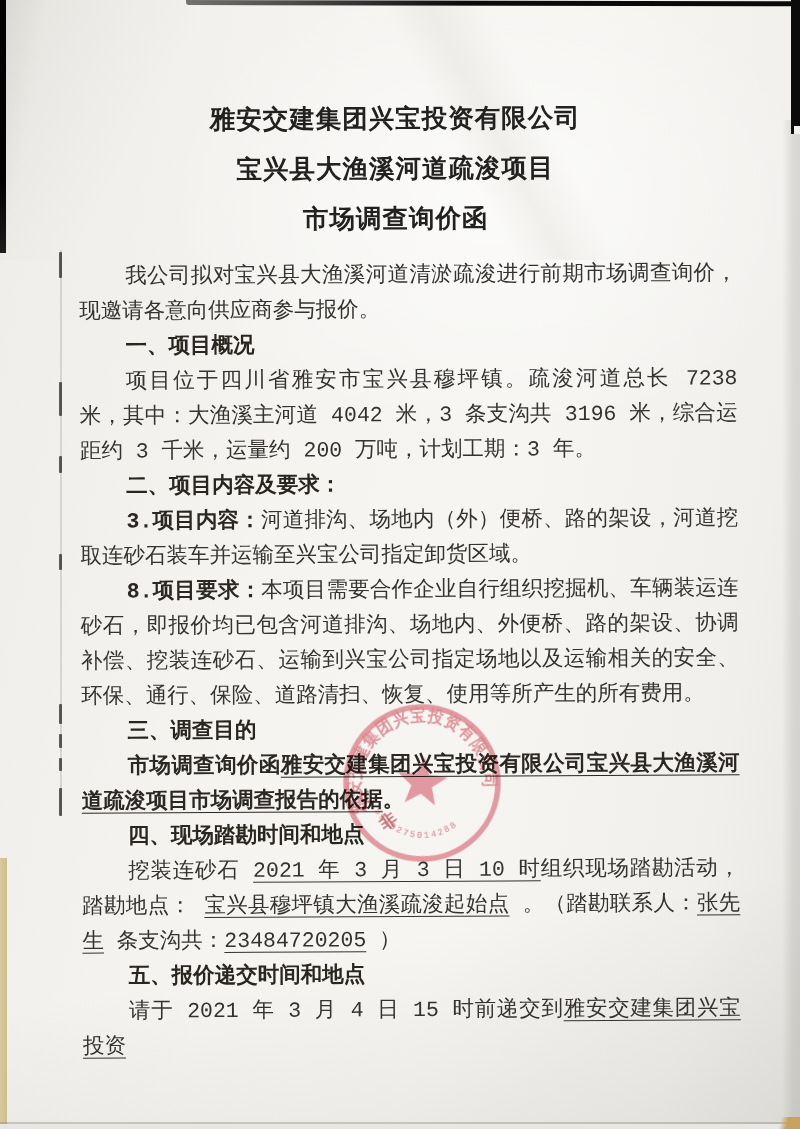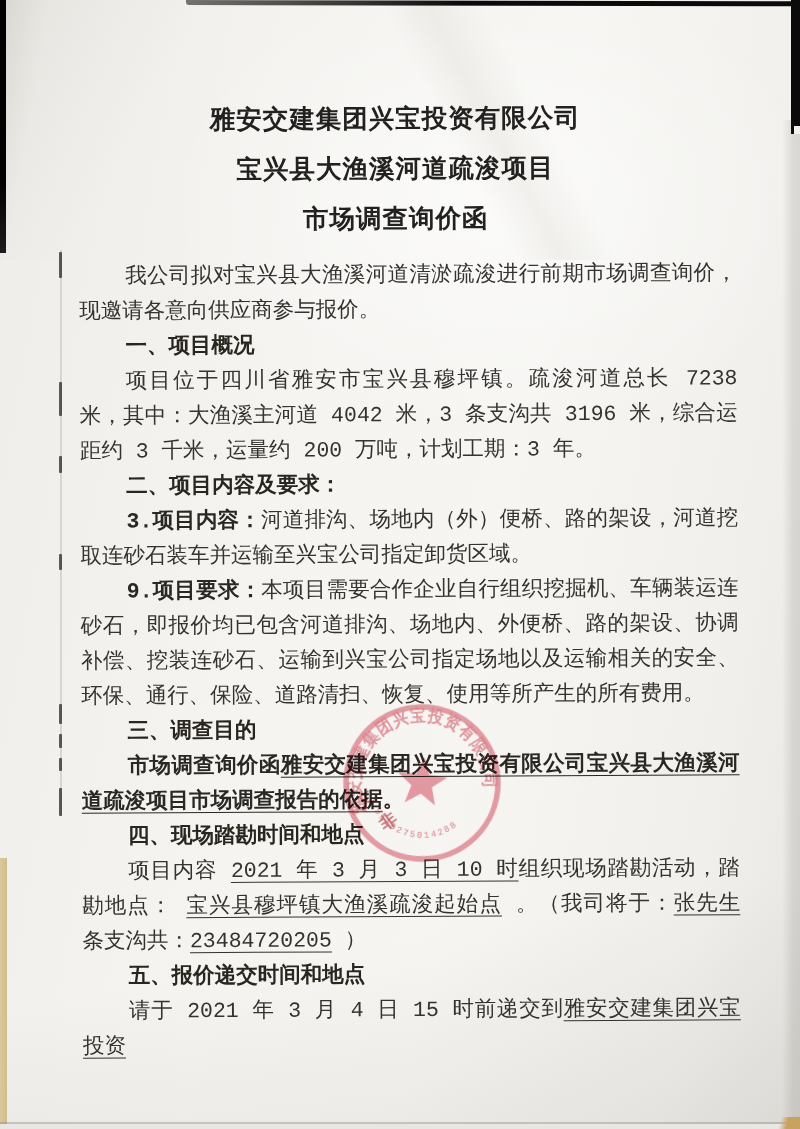--- a/index.html
+++ b/index.html
@@ -80,27 +80,27 @@
       <div>市场调查询价函</div>
     </div>
 
     <p><span>我公司拟对宝兴县大渔溪河道清淤疏浚进行前期市场调查询价，现邀请各意向供应商参与报价。</span></p>
 
     <p class="h">一、项目概况</p>
     <p><span>项目位于四川省雅安市宝兴县穆坪镇。疏浚河道总长 7238 米，其中：大渔溪主河道 4042 米，3 条支沟共 3196 米，综合运距约 3 千米，运量约 200 万吨，计划工期：3 年。</span></p>
 
     <p class="h">二、项目内容及要求：</p>
     <p><span class="b">3.项目内容：</span><span>河道排沟、场地内（外）便桥、路的架设，河道挖取连砂石装车并运输至兴宝公司指定卸货区域。</span></p>
-    <p><span class="b">9.项目要求：</span><span>本项目需要合作企业自行组织挖掘机、车辆装运连砂石，即报价均已包含河道排沟、场地内、外便桥、路的架设、协调补偿、挖装连砂石、运输到兴宝公司指定场地以及运输相关的安全、环保、通行、保险、道路清扫、恢复、使用等所产生的所有费用。</span></p>
+    <p><span class="b">8.项目要求：</span><span>本项目需要合作企业自行组织挖掘机、车辆装运连砂石，即报价均已包含河道排沟、场地内、外便桥、路的架设、协调补偿、挖装连砂石、运输到兴宝公司指定场地以及运输相关的安全、环保、通行、保险、道路清扫、恢复、使用等所产生的所有费用。</span></p>
 
     <p class="h">三、调查目的</p>
     <p class="b"><span>市场调查询价函</span><span class="u">雅安交建集团兴宝投资有限公司宝兴县大渔溪河道疏浚项目市场调查报告的依据</span><span>。</span></p>
 
     <p class="h">四、现场踏勘时间和地点</p>
-    <p><span>项目内容 </span><span class="u">2021 年 3 月 3 日 10 时</span><span>组织现场踏勘活动，踏勘地点： </span><span class="u">宝兴县穆坪镇大渔溪疏浚起始点</span><span> 。（我司将于：</span><span class="u">张先生</span><span> 条支沟共：</span><span class="u">23484720205</span><span> ）</span></p>
+    <p><span>挖装连砂石 </span><span class="u">2021 年 3 月 3 日 10 时</span><span>组织现场踏勘活动，踏勘地点： </span><span class="u">宝兴县穆坪镇大渔溪疏浚起始点</span><span> 。（踏勘联系人：</span><span class="u">张先生</span><span> 条支沟共：</span><span class="u">23484720205</span><span> ）</span></p>
 
     <p class="h">五、报价递交时间和地点</p>
     <p><span>请于 2021 年 3 月 4 日 15 时前递交到</span><span class="u">雅安交建集团兴宝投资</span></p>
   </div>
 
   <div class="stamp">
     <svg width="172" height="176" viewBox="0 0 172 176">
       <circle cx="86" cy="88" r="76" fill="none" stroke="#e4808c" stroke-width="5.5" opacity=".8"></circle>
       <path id="sealTopArc" d="M 35.2 123.6 A 62 62 0 1 1 136.8 123.6" fill="none"></path>
       <text font-size="17.5" font-weight="bold" fill="#e07e8a" opacity=".85" letter-spacing="1">

